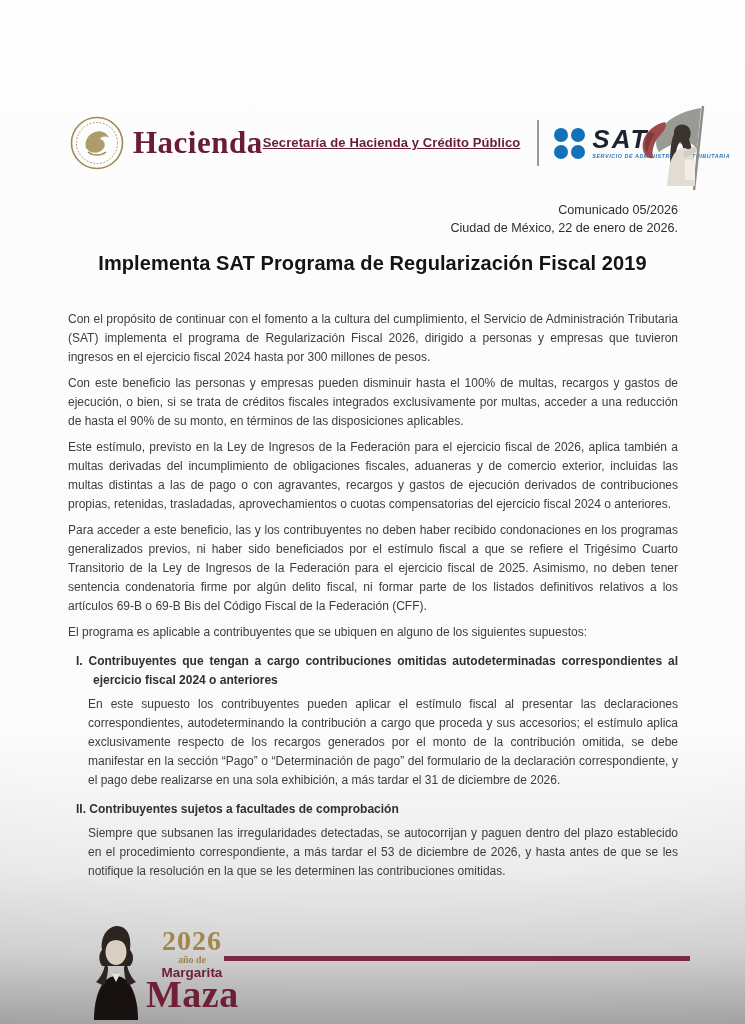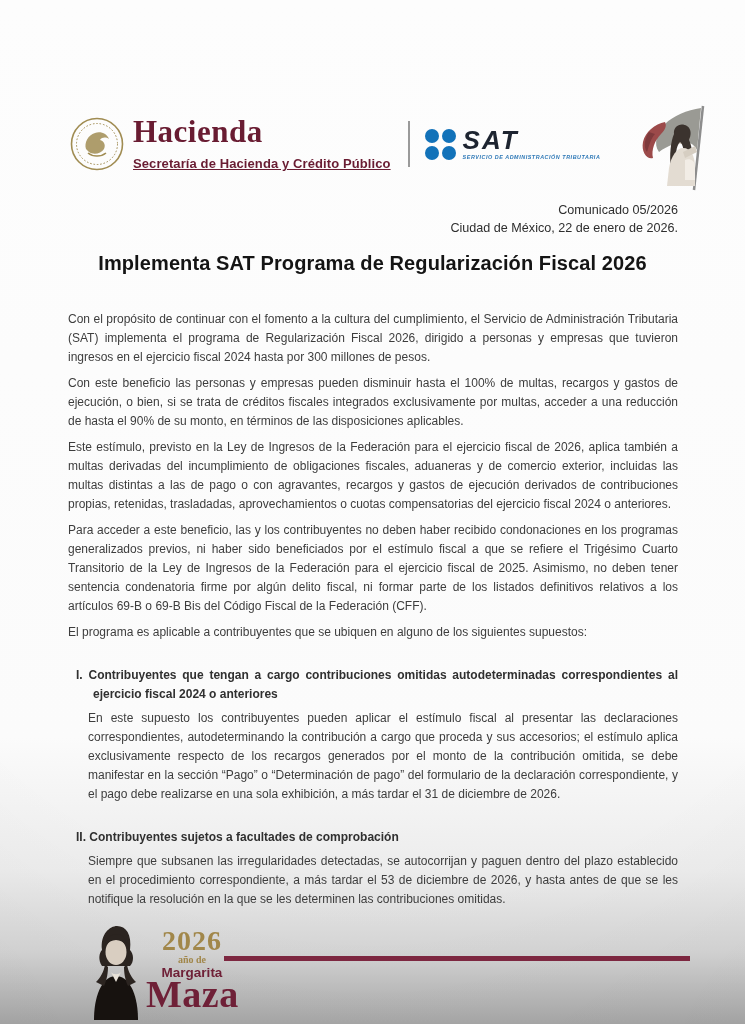--- a/index.html
+++ b/index.html
@@ -8,41 +8,41 @@
     width:745px;height:1024px;
     overflow:hidden;
     font-family:"Liberation Sans", sans-serif;
     background:
       radial-gradient(130% 95% at 50% 35%, rgba(255,255,255,0) 55%, rgba(0,0,0,0.06) 100%),
       linear-gradient(180deg,#fdfdfd 0%, #fbfbfb 72%, #ececec 85%, #d4d4d4 93%, #a7a7a7 100%);
   }
   
   .header{position:absolute;top:116px;left:70px;display:flex;align-items:center;}
   .seal{width:54px;height:54px;}
-  .hac-text{margin-left:9px;display:flex;flex-direction:column;}
+  .hac-text{margin-left:9px;display:flex;flex-direction:row;}
   .hac-name{font-family:"Liberation Serif", serif;font-weight:bold;font-size:31px;line-height:32px;color:#691c32;letter-spacing:.5px;}
   .hac-sub{font-size:13px;font-weight:bold;color:#691c32;margin-top:8px;letter-spacing:.1px;text-decoration:underline;}
   .logo-div{width:2px;height:46px;background:#9a9a9a;margin:0 15px 0 17px;}
   .sat{display:flex;align-items:flex-end;font-style:italic;}
   .sat-circles{display:grid;grid-template-columns:14px 14px;grid-template-rows:14px 14px;gap:3px;margin-right:7px;}
   .sat-circles span{width:14px;height:14px;border-radius:50%;background:#1272b9;}
   .sat-text{display:flex;flex-direction:column;}
   .sat-name{font-weight:800;font-size:26px;line-height:24px;color:#1d2430;letter-spacing:2px;}
   .sat-sub{font-size:5.4px;font-weight:bold;color:#2f79b7;letter-spacing:.55px;margin-top:2px;}
   .flag-art{position:absolute;top:102px;right:24px;width:84px;height:90px;}
   
   .meta{position:absolute;top:201px;right:67px;text-align:right;font-size:12.6px;line-height:18px;color:#2e2e2e;}
   
   .title{position:absolute;top:252px;left:0;width:100%;text-align:center;
     font-size:20px;font-weight:bold;color:#141414;letter-spacing:.1px;}
   
   .body{position:absolute;top:310px;left:68px;width:610px;
     font-size:12px;line-height:19px;color:#3d3d3d;text-align:justify;}
   .body p{margin:0 0 7px 0;}
-  .section{margin:24px 0 7px 8px;}
+  .section{margin:10px 0 7px 8px;}
   .sec-head{font-weight:bold;color:#303030;text-align:justify;padding-left:17px;text-indent:-17px;margin-bottom:5px;}
   .sec-body{margin-left:12px;text-align:justify;}
   
   .portrait{position:absolute;left:84px;top:920px;width:64px;height:100px;}
   .foot-text{position:absolute;left:146px;top:928px;width:92px;text-align:center;color:#6f2037;}
   .f-year{font-family:"Liberation Serif", serif;font-weight:bold;font-size:28px;line-height:26px;color:#a1874a;letter-spacing:1px;}
   .f-ano{font-family:"Liberation Serif", serif;font-weight:bold;font-size:10px;line-height:11px;color:#a1874a;}
   .f-marg{font-weight:bold;font-size:13.5px;line-height:15px;color:#6f2037;}
   .f-maza{font-family:"Liberation Serif", serif;font-weight:bold;font-size:38px;line-height:28px;color:#6f2037;letter-spacing:.5px;}
   .foot-rule{position:absolute;left:224px;top:956px;width:466px;height:5px;background:#7d2740;}
@@ -88,21 +88,21 @@
     <path d="M32 66 C34 54 40 46 46 46 C54 46 58 54 58 66 L58 84 L30 84 Z" fill="#e3dcd2"></path>
     <path d="M46 50 L58 44 L60 50 L48 56 Z" fill="#d6cec2"></path>
     <path d="M48 58 C52 56 58 58 58 64 L58 78 L48 78 Z" fill="#f2ede6"></path>
   </svg>
 
   <div class="meta">
     <div>Comunicado 05/2026</div>
     <div>Ciudad de México, 22 de enero de 2026.</div>
   </div>
 
-  <div class="title">Implementa SAT Programa de Regularización Fiscal 2026</div>
+  <div class="title">Implementa SAT Programa de Regularización Fiscal 2019</div>
 
   <div class="body">
     <p>Con el propósito de continuar con el fomento a la cultura del cumplimiento, el Servicio de Administración Tributaria (SAT) implementa el programa de Regularización Fiscal 2026, dirigido a personas y empresas que tuvieron ingresos en el ejercicio fiscal 2024 hasta por 300 millones de pesos.</p>
     <p>Con este beneficio las personas y empresas pueden disminuir hasta el 100% de multas, recargos y gastos de ejecución, o bien, si se trata de créditos fiscales integrados exclusivamente por multas, acceder a una reducción de hasta el 90% de su monto, en términos de las disposiciones aplicables.</p>
     <p>Este estímulo, previsto en la Ley de Ingresos de la Federación para el ejercicio fiscal de 2026, aplica también a multas derivadas del incumplimiento de obligaciones fiscales, aduaneras y de comercio exterior, incluidas las multas distintas a las de pago o con agravantes, recargos y gastos de ejecución derivados de contribuciones propias, retenidas, trasladadas, aprovechamientos o cuotas compensatorias del ejercicio fiscal 2024 o anteriores.</p>
     <p>Para acceder a este beneficio, las y los contribuyentes no deben haber recibido condonaciones en los programas generalizados previos, ni haber sido beneficiados por el estímulo fiscal a que se refiere el Trigésimo Cuarto Transitorio de la Ley de Ingresos de la Federación para el ejercicio fiscal de 2025. Asimismo, no deben tener sentencia condenatoria firme por algún delito fiscal, ni formar parte de los listados definitivos relativos a los artículos 69-B o 69-B Bis del Código Fiscal de la Federación (CFF).</p>
     <p>El programa es aplicable a contribuyentes que se ubiquen en alguno de los siguientes supuestos:</p>
 
     <div class="section">
       <div class="sec-head">

